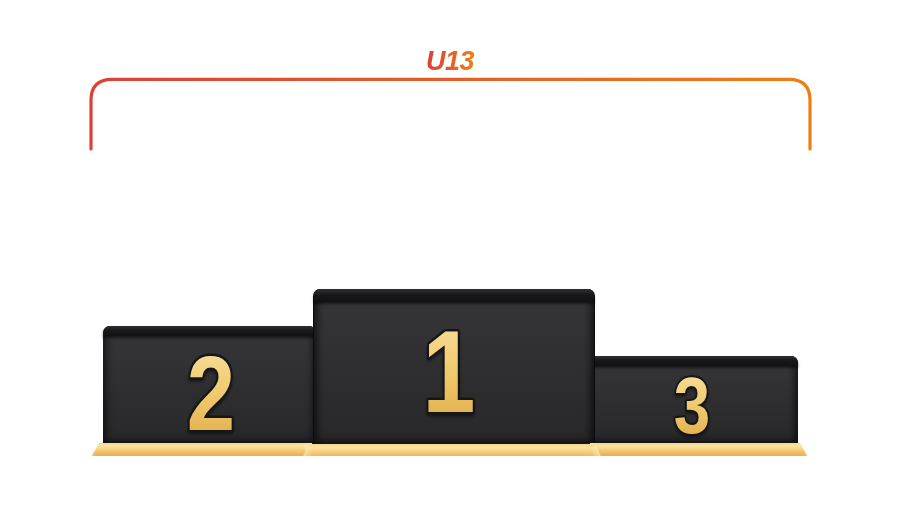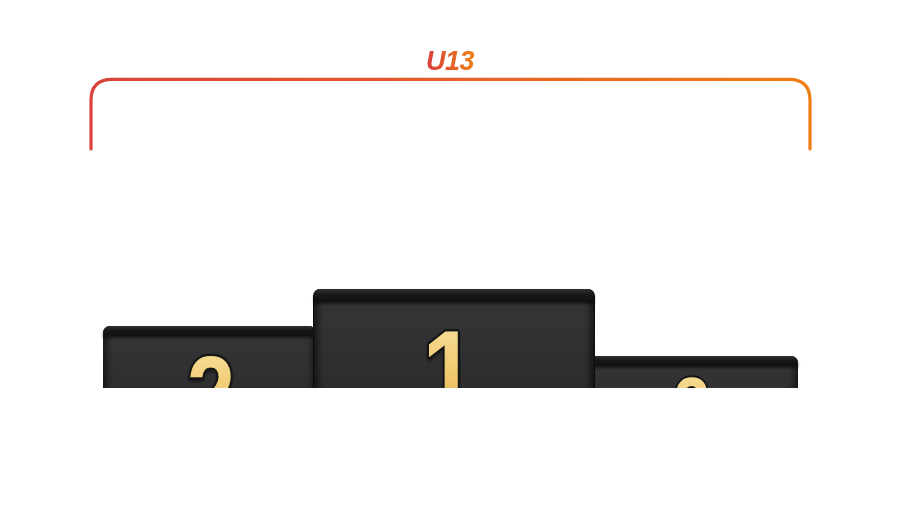--- a/index.html
+++ b/index.html
@@ -10,21 +10,21 @@
     --block-face-light:#363639;
     --block-lid:#18181a;
     --gold-top:#f8d98c;
     --gold-mid:#eeb95c;
     --gold-deep:#b07424;
     --gold-edge:#6b430f;
   }
   html,body{margin:0;padding:0;}
   body{background:var(--background);font-family:"Liberation Sans",sans-serif;}
   .stage{
-    position:relative;width:900px;height:388px;overflow:hidden;
+    position:relative;width:900px;height:456px;overflow:hidden;
     background:var(--background);
   }
   .bracket-svg{position:absolute;left:0;top:0;z-index:1;}
   .numbers-svg{position:absolute;left:0;top:0;z-index:6;pointer-events:none;}
 
   .block{
     position:absolute;
     border-radius:7px 7px 0 0;
     background:linear-gradient(180deg,var(--block-face-light) 0%,var(--block-face) 55%,#28282b 100%);
     box-shadow:

